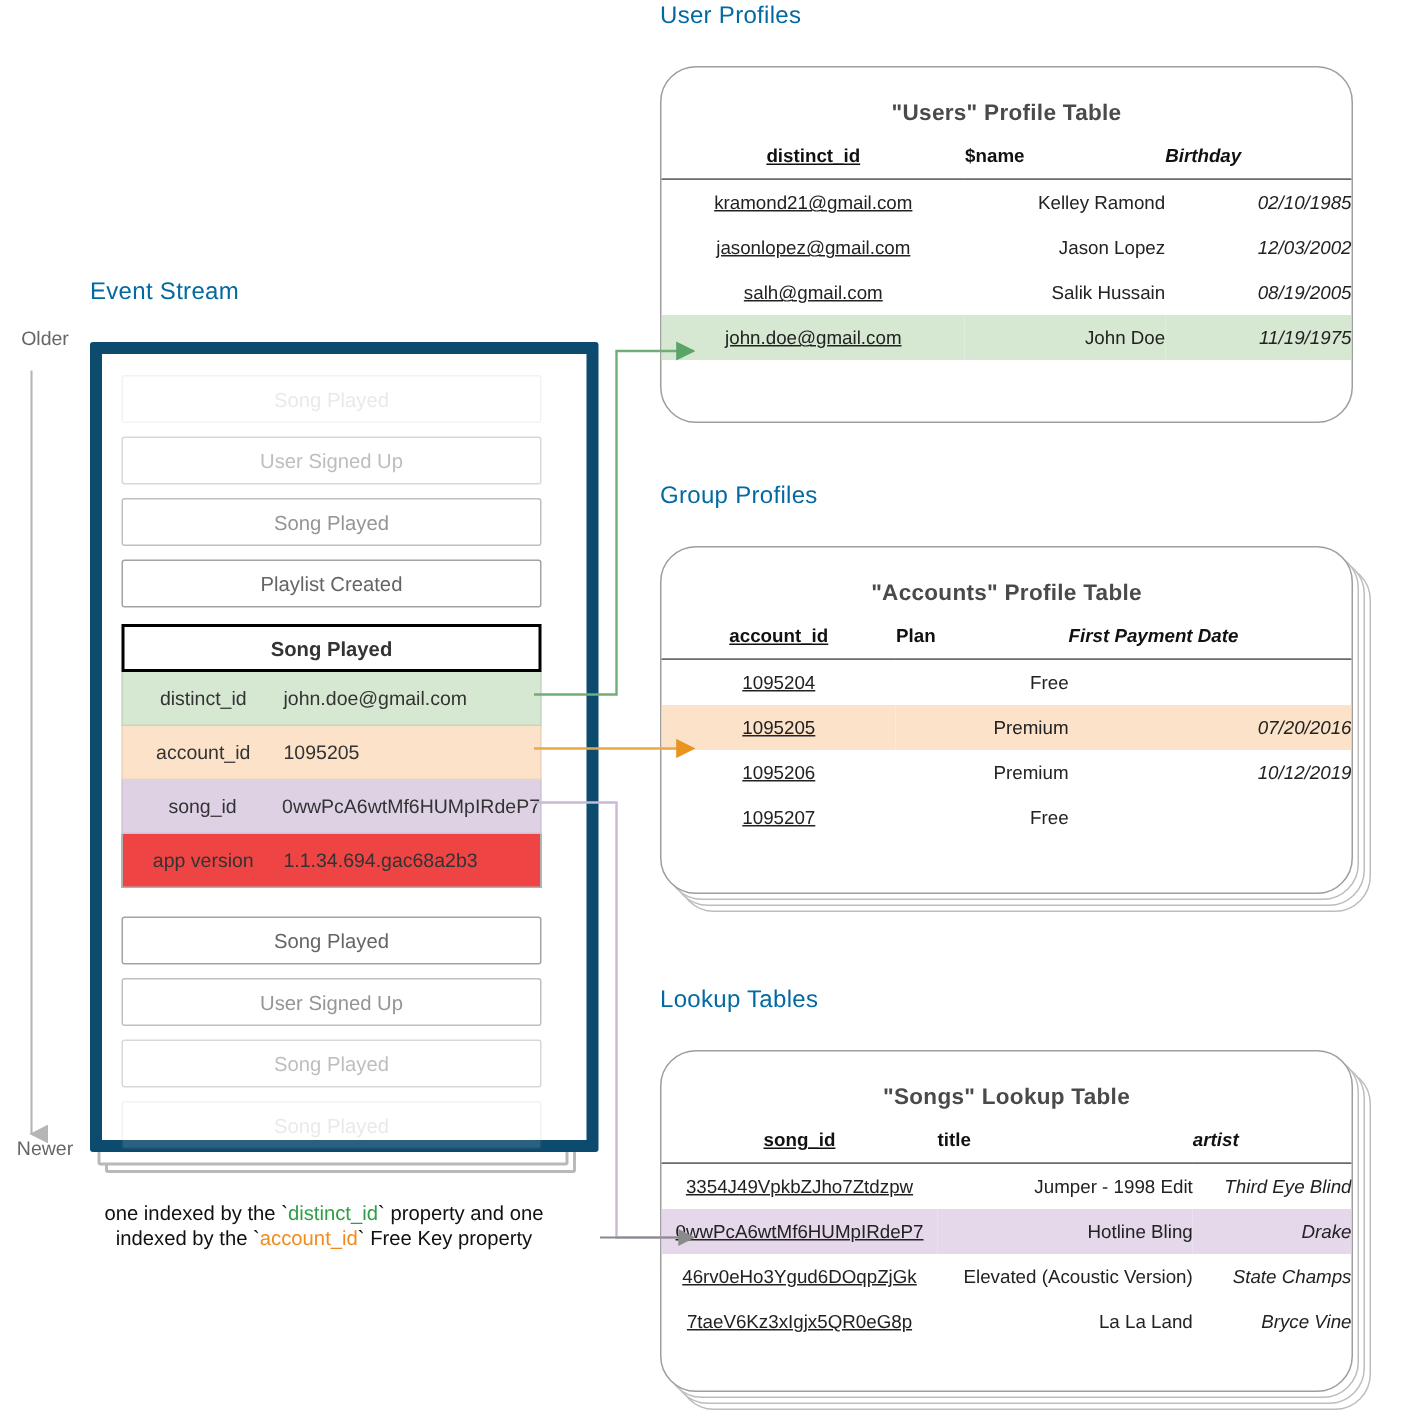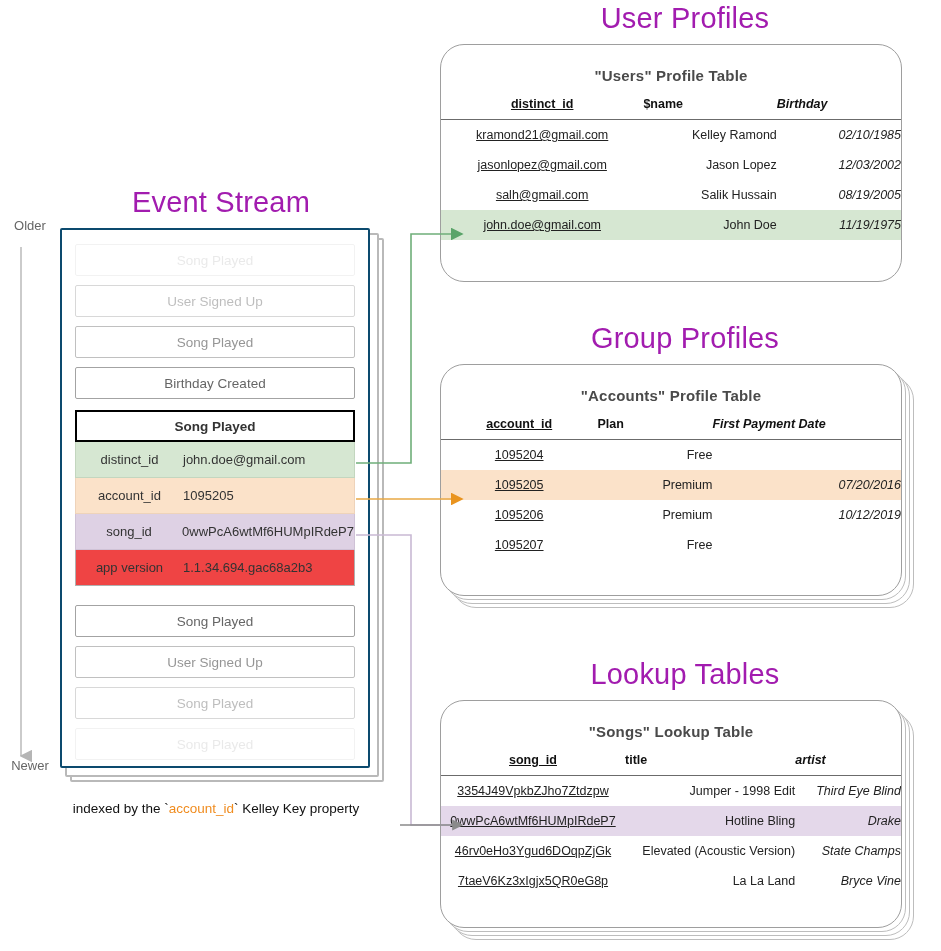--- a/index.html
+++ b/index.html
@@ -6,32 +6,32 @@
   body{
     width:941px;height:951px;position:relative;overflow:hidden;
     font-family:"Liberation Sans","DejaVu Sans",sans-serif;
     color:#222;
   }
   .canvas{position:absolute;inset:0;}
   svg.wires{position:absolute;left:0;top:0;width:941px;height:951px;pointer-events:none;z-index:5;}
 
   
   .sec-title{
-    position:absolute;text-align:center;font-size:29px;color:#a21caf;
+    position:absolute;font-size:16px;color:#0369a1;
     font-weight:400;letter-spacing:.2px;white-space:nowrap;
   }
 
   
   #event-stream-wrap{position:absolute;left:60px;top:228px;width:322px;height:552px;}
   .stack-layer{
     position:absolute;border:2px solid #b9b9b9;background:#fff;border-radius:2px;
   }
   #es-l2{left:10px;top:10px;width:310px;height:540px;}
   #es-l1{left:5px;top:5px;width:310px;height:540px;}
-  #es-main{left:0;top:0;width:310px;height:540px;border:2px solid #0c4a6e;background:#fff;
+  #es-main{left:0;top:0;width:339px;height:540px;border:8px solid #0c4a6e;background:#fff;
     border-radius:2px;position:absolute;z-index:3;box-sizing:border-box;}
   .evt{
     position:absolute;left:13px;width:280px;height:32px;box-sizing:border-box;
     border:1px solid #9a9a9a;background:#fff;border-radius:2px;
     display:flex;align-items:center;justify-content:center;
     font-size:13.5px;color:#555;
   }
   .evt.f1{opacity:.12}
   .evt.f2{opacity:.38}
   .evt.f3{opacity:.62}
@@ -146,21 +146,21 @@
       <div class="evt f1" style="top:14px;">
         <span>Song Played</span>
       </div>
       <div class="evt f2" style="top:55px;">
         <span>User Signed Up</span>
       </div>
       <div class="evt f3" style="top:96px;">
         <span>Song Played</span>
       </div>
       <div class="evt f4" style="top:137px;">
-        <span>Birthday Created</span>
+        <span>Playlist Created</span>
       </div>
 
       <div id="expanded-event">
         <div class="ee-head">Song Played</div>
         <div class="ee-row green">
           <div class="k">distinct_id</div>
           <div class="v">john.doe@gmail.com</div>
         </div>
         <div class="ee-row orange">
           <div class="k">account_id</div>
@@ -187,21 +187,24 @@
       </div>
       <div class="evt f1" style="top:498px;">
         <span>Song Played</span>
       </div>
 
     </div>
   </div>
 
   <div id="stream-caption">
     <div>
-      <span>indexed by the `</span><span class="tok-orange">account_id</span><span>` Kelley Key property</span>
+      <span>one indexed by the `</span><span class="tok-green">distinct_id</span><span>` property and one</span>
+    </div>
+    <div>
+      <span>indexed by the `</span><span class="tok-orange">account_id</span><span>` Free Key property</span>
     </div>
   </div>
 
   <div class="sec-title" style="left:440px;top:2px;width:490px;">User Profiles</div>
 
   <div class="card-stack" style="left:440px;top:44px;width:470px;height:240px;">
     <div class="card" style="width:462px;height:238px;">
       <div class="card-title">"Users" Profile Table</div>
       <table class="ptable">
         <colgroup>

